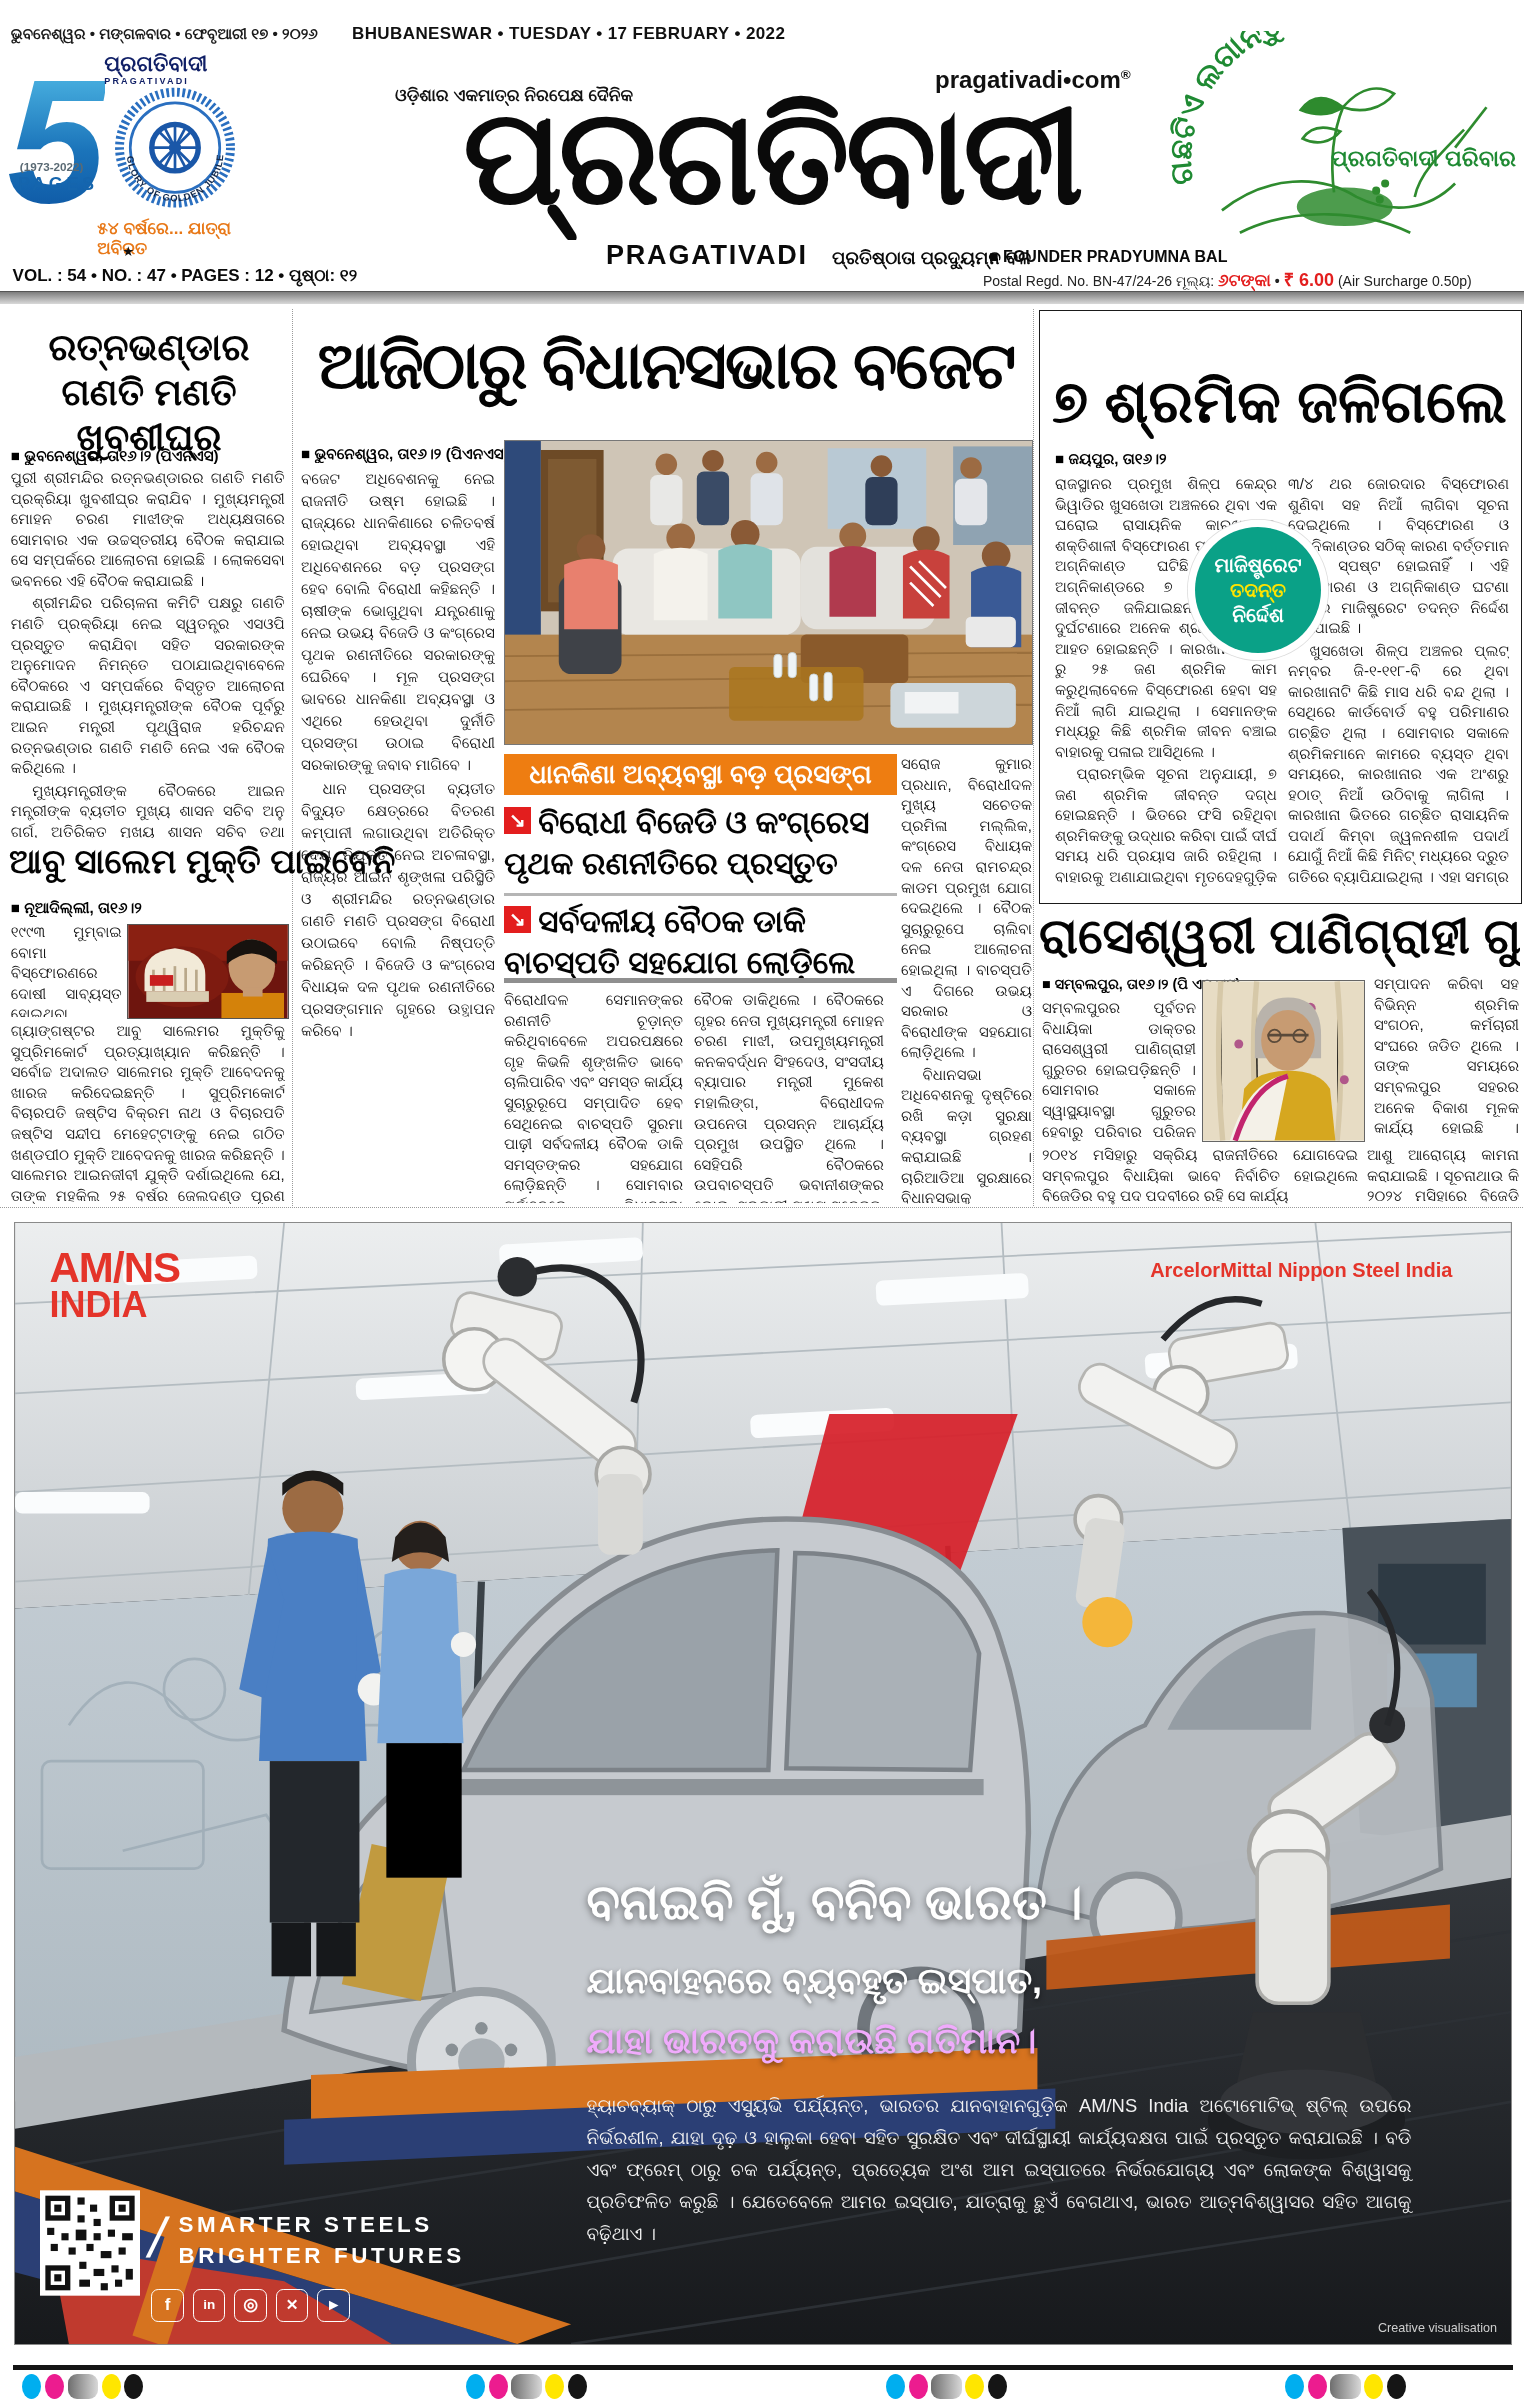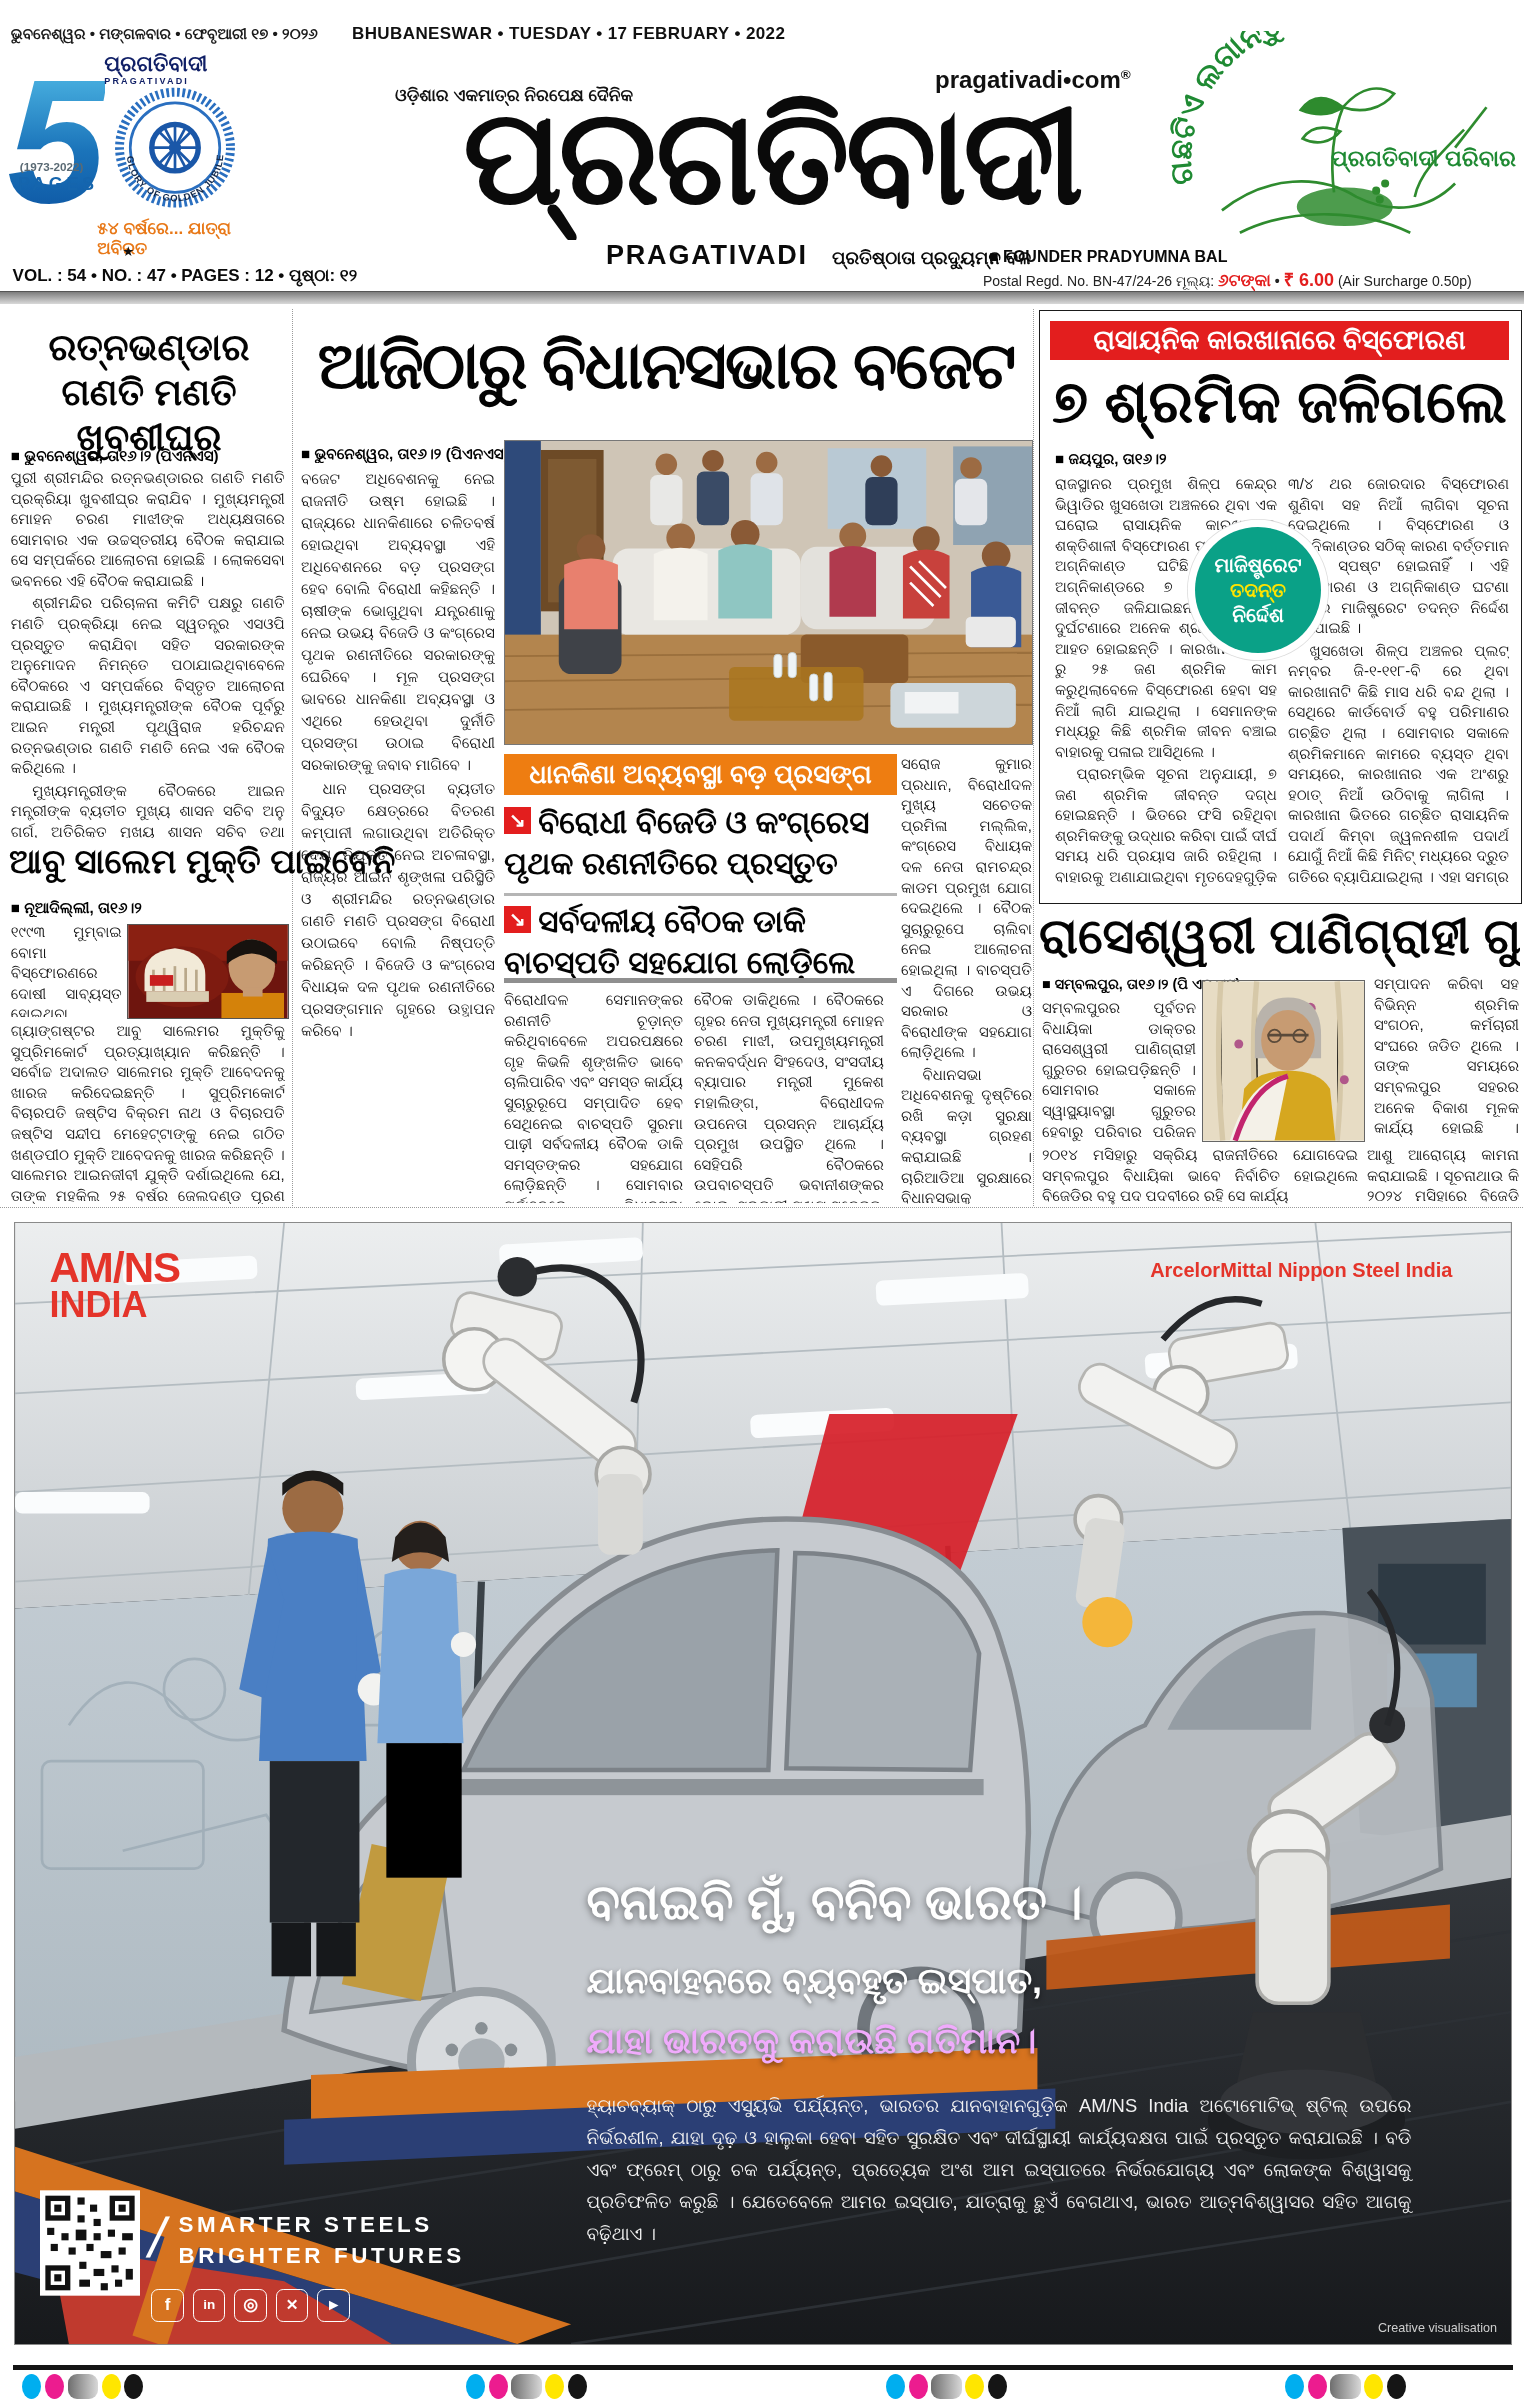--- a/index.html
+++ b/index.html
@@ -217,21 +217,20 @@
   <div class="abs body-txt" style="left:901px;top:754px;width:131px;height:450px;">
     <p>ସରୋଜ କୁମାର ପ୍ରଧାନ, ବିରୋଧୀଦଳ ମୁଖ୍ୟ ସଚେତକ ପ୍ରମିଳା ମଲ୍ଲିକ, କଂଗ୍ରେସ ବିଧାୟକ ଦଳ ନେତା ରାମଚନ୍ଦ୍ର କାଡମ ପ୍ରମୁଖ ଯୋଗ ଦେଇଥିଲେ । ବୈଠକ ସୁଚାରୁରୂପେ ଚାଲିବା ନେଇ ଆଲୋଚନା ହୋଇଥିଲା । ବାଚସ୍ପତି ଏ ଦିଗରେ ଉଭୟ ସରକାର ଓ ବିରୋଧୀଙ୍କ ସହଯୋଗ ଲୋଡ଼ିଥିଲେ ।</p>
     <p>ବିଧାନସଭା ଅଧିବେଶନକୁ ଦୃଷ୍ଟିରେ ରଖି କଡ଼ା ସୁରକ୍ଷା ବ୍ୟବସ୍ଥା ଗ୍ରହଣ କରାଯାଇଛି । ଚାରିଆଡିଆ ସୁରକ୍ଷାରେ ବିଧାନସଭାକୁ ରଖାଯାଇଛି ।</p>
 
   </div>
 
   <div class="abs body-txt" style="left:504px;top:990px;width:179px;height:213px;">ବିରୋଧୀଦଳ ସେମାନଙ୍କର ରଣନୀତି ଚୂଡ଼ାନ୍ତ କରିଥିବାବେଳେ ଅପରପକ୍ଷରେ ଗୃହ କିଭଳି ଶୃଙ୍ଖଳିତ ଭାବେ ଚାଲିପାରିବ ଏବଂ ସମସ୍ତ କାର୍ଯ୍ୟ ସୁଚାରୁରୂପେ ସମ୍ପାଦିତ ହେବ ସେଥିନେଇ ବାଚସ୍ପତି ସୁରମା ପାଢ଼ୀ ସର୍ବଦଳୀୟ ବୈଠକ ଡାକି ସମସ୍ତଙ୍କର ସହଯୋଗ ଲୋଡ଼ିଛନ୍ତି । ସୋମବାର ପୂର୍ବାହ୍ନରେ ବିଧାନସଭା ପରିସରରେ ବାଚସ୍ପତି ସର୍ବଦଳୀୟ</div>
   <div class="abs body-txt" style="left:694px;top:990px;width:190px;height:213px;">ବୈଠକ ଡାକିଥିଲେ । ବୈଠକରେ ଗୃହର ନେତା ମୁଖ୍ୟମନ୍ତ୍ରୀ ମୋହନ ଚରଣ ମାଝୀ, ଉପମୁଖ୍ୟମନ୍ତ୍ରୀ କନକବର୍ଦ୍ଧନ ସିଂହଦେଓ, ସଂସଦୀୟ ବ୍ୟାପାର ମନ୍ତ୍ରୀ ମୁକେଶ ମହାଲିଙ୍ଗ, ବିରୋଧୀଦଳ ଉପନେତା ପ୍ରସନ୍ନ ଆଚାର୍ଯ୍ୟ ପ୍ରମୁଖ ଉପସ୍ଥିତ ଥିଲେ । ସେହିପରି ବୈଠକରେ ଉପବାଚସ୍ପତି ଭବାନୀଶଙ୍କର ଭୋଇ, ସରକାରୀ ମୁଖ୍ୟ ସଚେତକ</div>
 
   <div class="abs" style="left:1039px;top:310px;width:481px;height:592px;border:1.8px solid #1a1a1a;background:#fff;"></div>
-  <div class="abs center" style="left:1050px;top:321px;width:459px;height:39px;background:#e31e1e;color:#fff;font-size:27px;font-weight:900;line-height:39px;overflow:hidden;">ରାସାୟନିକ କାରଖାନାରେ ବିସ୍ଫୋରଣ</div>
   <div class="abs hl center" style="left:1050px;top:362px;width:459px;height:83px;font-size:59px;line-height:81px;overflow:hidden;">୭ ଶ୍ରମିକ ଜଳିଗଲେ</div>
   <div class="abs dateline" style="left:1055px;top:450px;">■ ଜୟପୁର, ତା୧୬।୨</div>
   <div class="abs body-txt" style="left:1055px;top:474px;width:222px;height:414px;">
     <p>ରାଜସ୍ଥାନର ପ୍ରମୁଖ ଶିଳ୍ପ କେନ୍ଦ୍ର ଭିୱାଡିର ଖୁସଖେଡା ଅଞ୍ଚଳରେ ଥିବା ଏକ ଘରୋଇ ରାସାୟନିକ କାରଖାନାରେ ଶକ୍ତିଶାଳୀ ବିସ୍ଫୋରଣ ପରେ ଭୟାବହ ଅଗ୍ନିକାଣ୍ଡ ଘଟିଛି । ଏହି ଅଗ୍ନିକାଣ୍ଡରେ ୭ ଜଣ ଶ୍ରମିକ ଜୀବନ୍ତ ଜଳିଯାଇଛନ୍ତି । ଏହି ଦୁର୍ଘଟଣାରେ ଅନେକ ଶ୍ରମିକ ଗୁରୁତର ଆହତ ହୋଇଛନ୍ତି । କାରଖାନାରେ ୨୦ ରୁ ୨୫ ଜଣ ଶ୍ରମିକ କାମ କରୁଥିଲାବେଳେ ବିସ୍ଫୋରଣ ହେବା ସହ ନିଆଁ ଲାଗି ଯାଇଥିଲା । ସେମାନଙ୍କ ମଧ୍ୟରୁ କିଛି ଶ୍ରମିକ ଜୀବନ ବଞ୍ଚାଇ ବାହାରକୁ ପଳାଇ ଆସିଥିଲେ ।</p>
     <p>ପ୍ରାରମ୍ଭିକ ସୂଚନା ଅନୁଯାୟୀ, ୭ ଜଣ ଶ୍ରମିକ ଜୀବନ୍ତ ଦଗ୍ଧ ହୋଇଛନ୍ତି । ଭିତରେ ଫସି ରହିଥିବା ଶ୍ରମିକଙ୍କୁ ଉଦ୍ଧାର କରିବା ପାଇଁ ଦୀର୍ଘ ସମୟ ଧରି ପ୍ରୟାସ ଜାରି ରହିଥିଲା । ବାହାରକୁ ଅଣାଯାଇଥିବା ମୃତଦେହଗୁଡ଼ିକ ସମ୍ପୂର୍ଣ୍ଣ ଜଳିଯାଇଥିବାବେଳେ କଙ୍କାଳରୁ ତାହା କାହାର ଚିହ୍ନଟ କରିବା କଷ୍ଟକର ହୋଇପଡ଼ିଛି । ଶ୍ରମିକମାନେ କାରଖାନା ଭିତରେ</p>
   </div>
   <div class="abs body-txt" style="left:1288px;top:474px;width:221px;height:414px;">
     <p>୩/୪ ଥର ଜୋରଦାର ବିସ୍ଫୋରଣ ଶୁଣିବା ସହ ନିଆଁ ଲାଗିବା ସୂଚନା ଦେଇଥିଲେ । ବିସ୍ଫୋରଣ ଓ ଅଗ୍ନିକାଣ୍ଡର ସଠିକ୍ କାରଣ ବର୍ତ୍ତମାନ ସୁଦ୍ଧା ସ୍ପଷ୍ଟ ହୋଇନାହିଁ । ଏହି ବିସ୍ଫୋରଣ ଓ ଅଗ୍ନିକାଣ୍ଡ ଘଟଣା ଉପରେ ମାଜିଷ୍ଟ୍ରେଟ ତଦନ୍ତ ନିର୍ଦ୍ଦେଶ ଦିଆଯାଇଛି ।</p>
     <p>ଖୁସଖେଡା ଶିଳ୍ପ ଅଞ୍ଚଳର ପ୍ଲଟ୍ ନମ୍ବର ଜି-୧-୧୧୮-ବି ରେ ଥିବା କାରଖାନାଟି କିଛି ମାସ ଧରି ବନ୍ଦ ଥିଲା । ସେଥିରେ କାର୍ଡବୋର୍ଡ ବହୁ ପରିମାଣର ଗଚ୍ଛିତ ଥିଲା । ସୋମବାର ସକାଳେ ଶ୍ରମିକମାନେ କାମରେ ବ୍ୟସ୍ତ ଥିବା ସମୟରେ, କାରଖାନାର ଏକ ଅଂଶରୁ ହଠାତ୍ ନିଆଁ ଉଠିବାକୁ ଲାଗିଲା । କାରଖାନା ଭିତରେ ଗଚ୍ଛିତ ରାସାୟନିକ ପଦାର୍ଥ କିମ୍ବା ଜ୍ୱଳନଶୀଳ ପଦାର୍ଥ ଯୋଗୁଁ ନିଆଁ କିଛି ମିନିଟ୍ ମଧ୍ୟରେ ଦ୍ରୁତ ଗତିରେ ବ୍ୟାପିଯାଇଥିଲା । ଏହା ସମଗ୍ର କୋଠାକୁ ଗ୍ରାସ କରିଦେଇଥିଲା । ନିଆଁର ଶିଖା ଦୂରକୁ ଦେଖାଯାଉଥିଲା । ଚାରିଆଡ଼େ କଳାଧୂଆଁ ବ୍ୟାପିଯାଇଥିଲା । ଆହତମାନଙ୍କୁ ଚିକିତ୍ସା ଲାଗି ଡାକ୍ତରଖାନାକୁ ପଠାଯାଇଛି । ଆହତଙ୍କ ମଧ୍ୟରୁ ଅନେକଙ୍କ ଅବସ୍ଥା ଗୁରୁତର ରହିଛି ।</p>
   </div>

